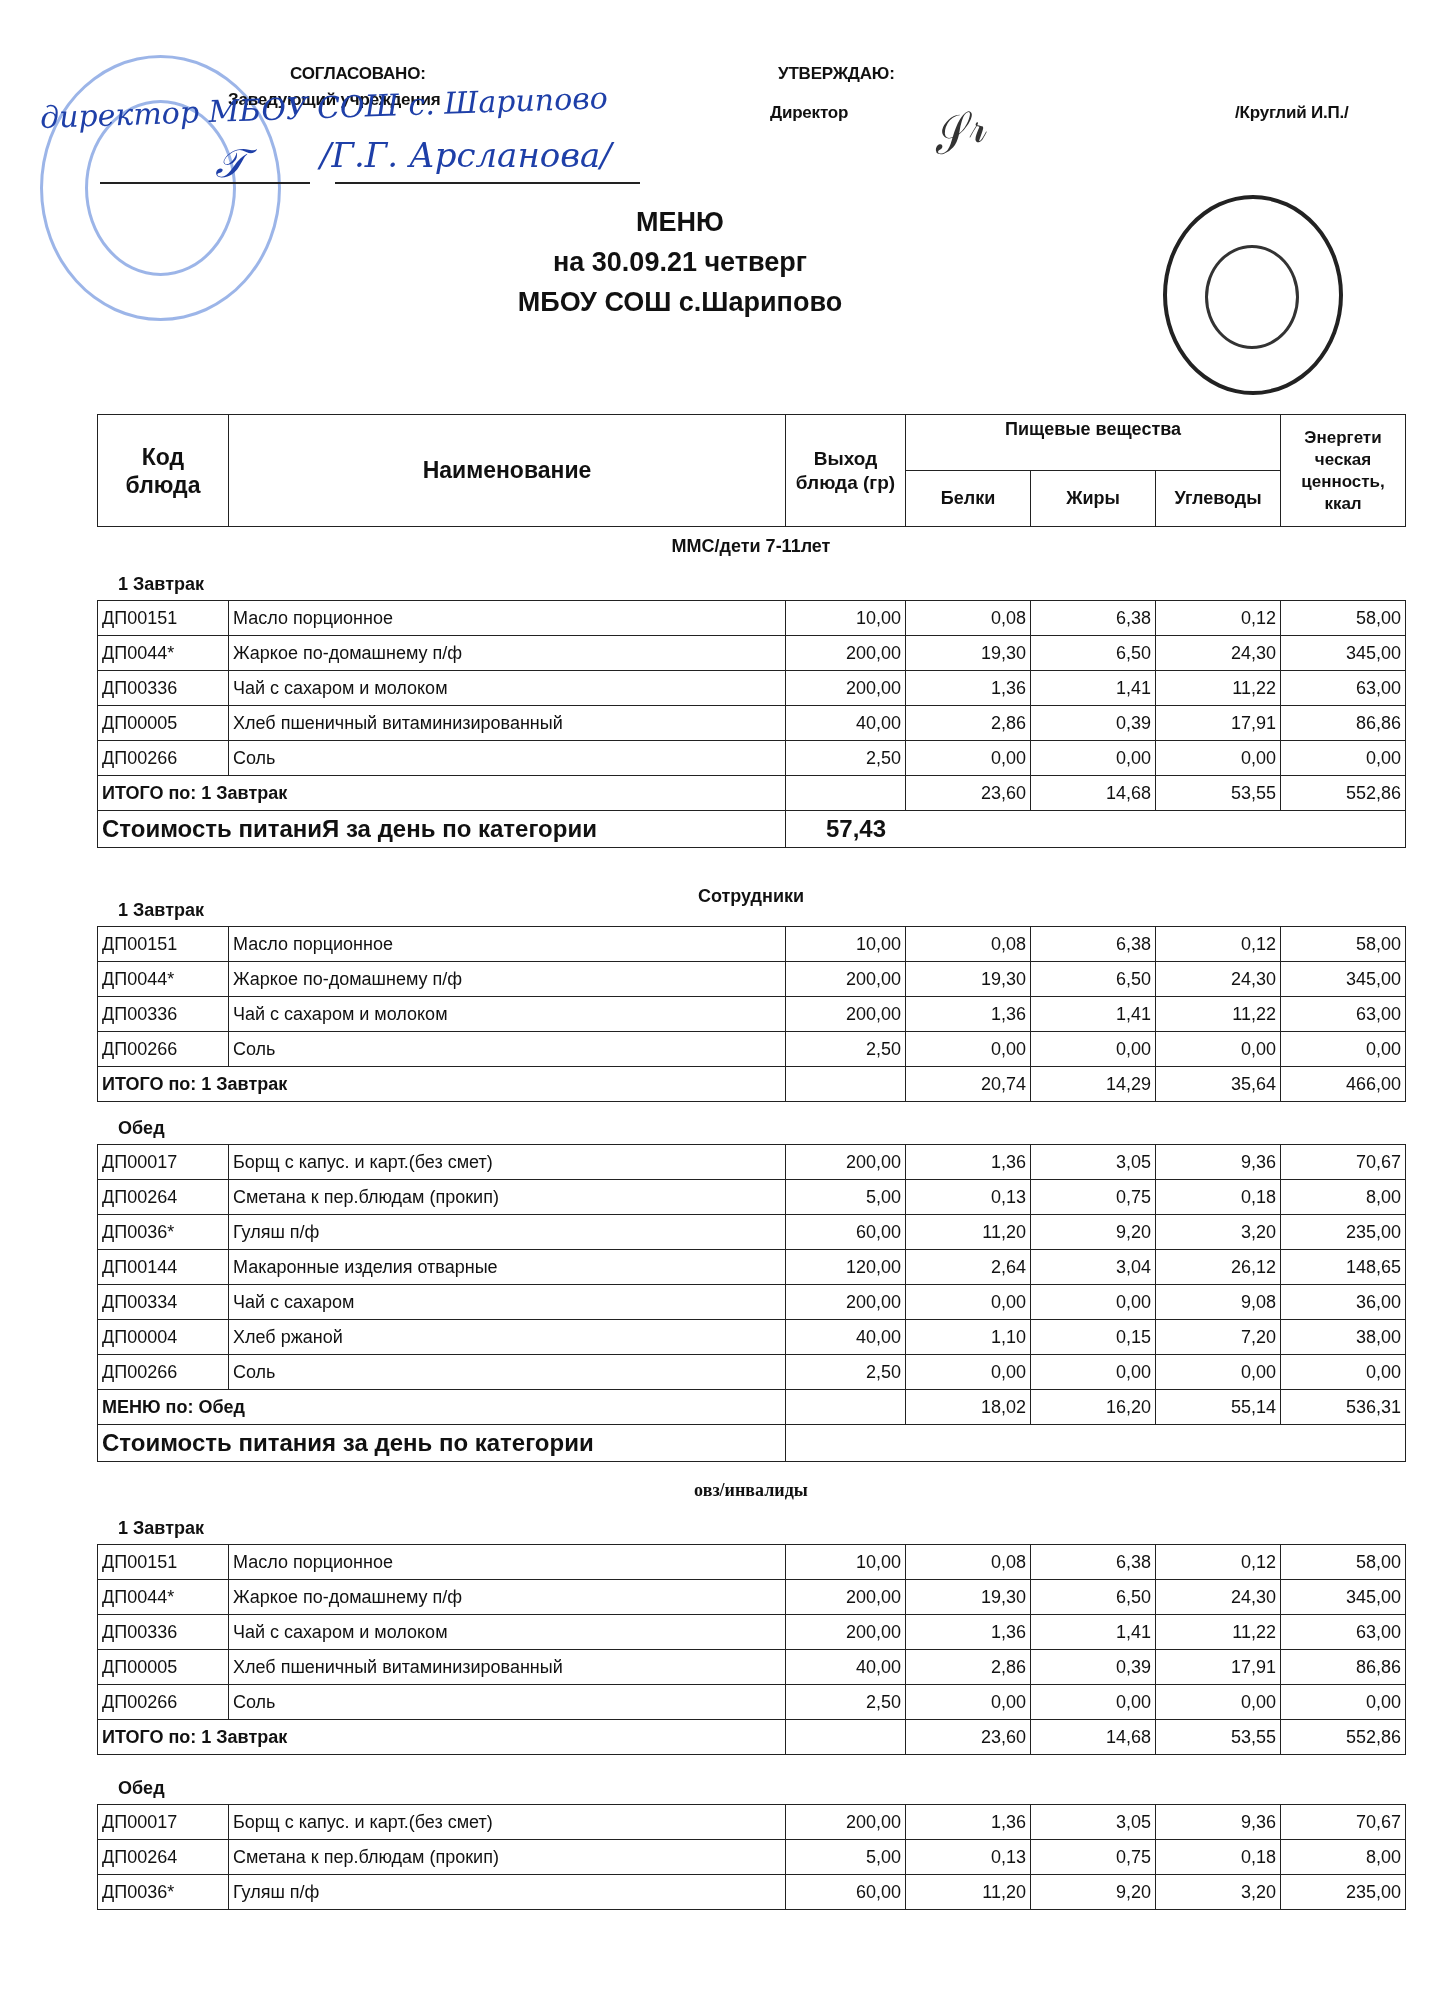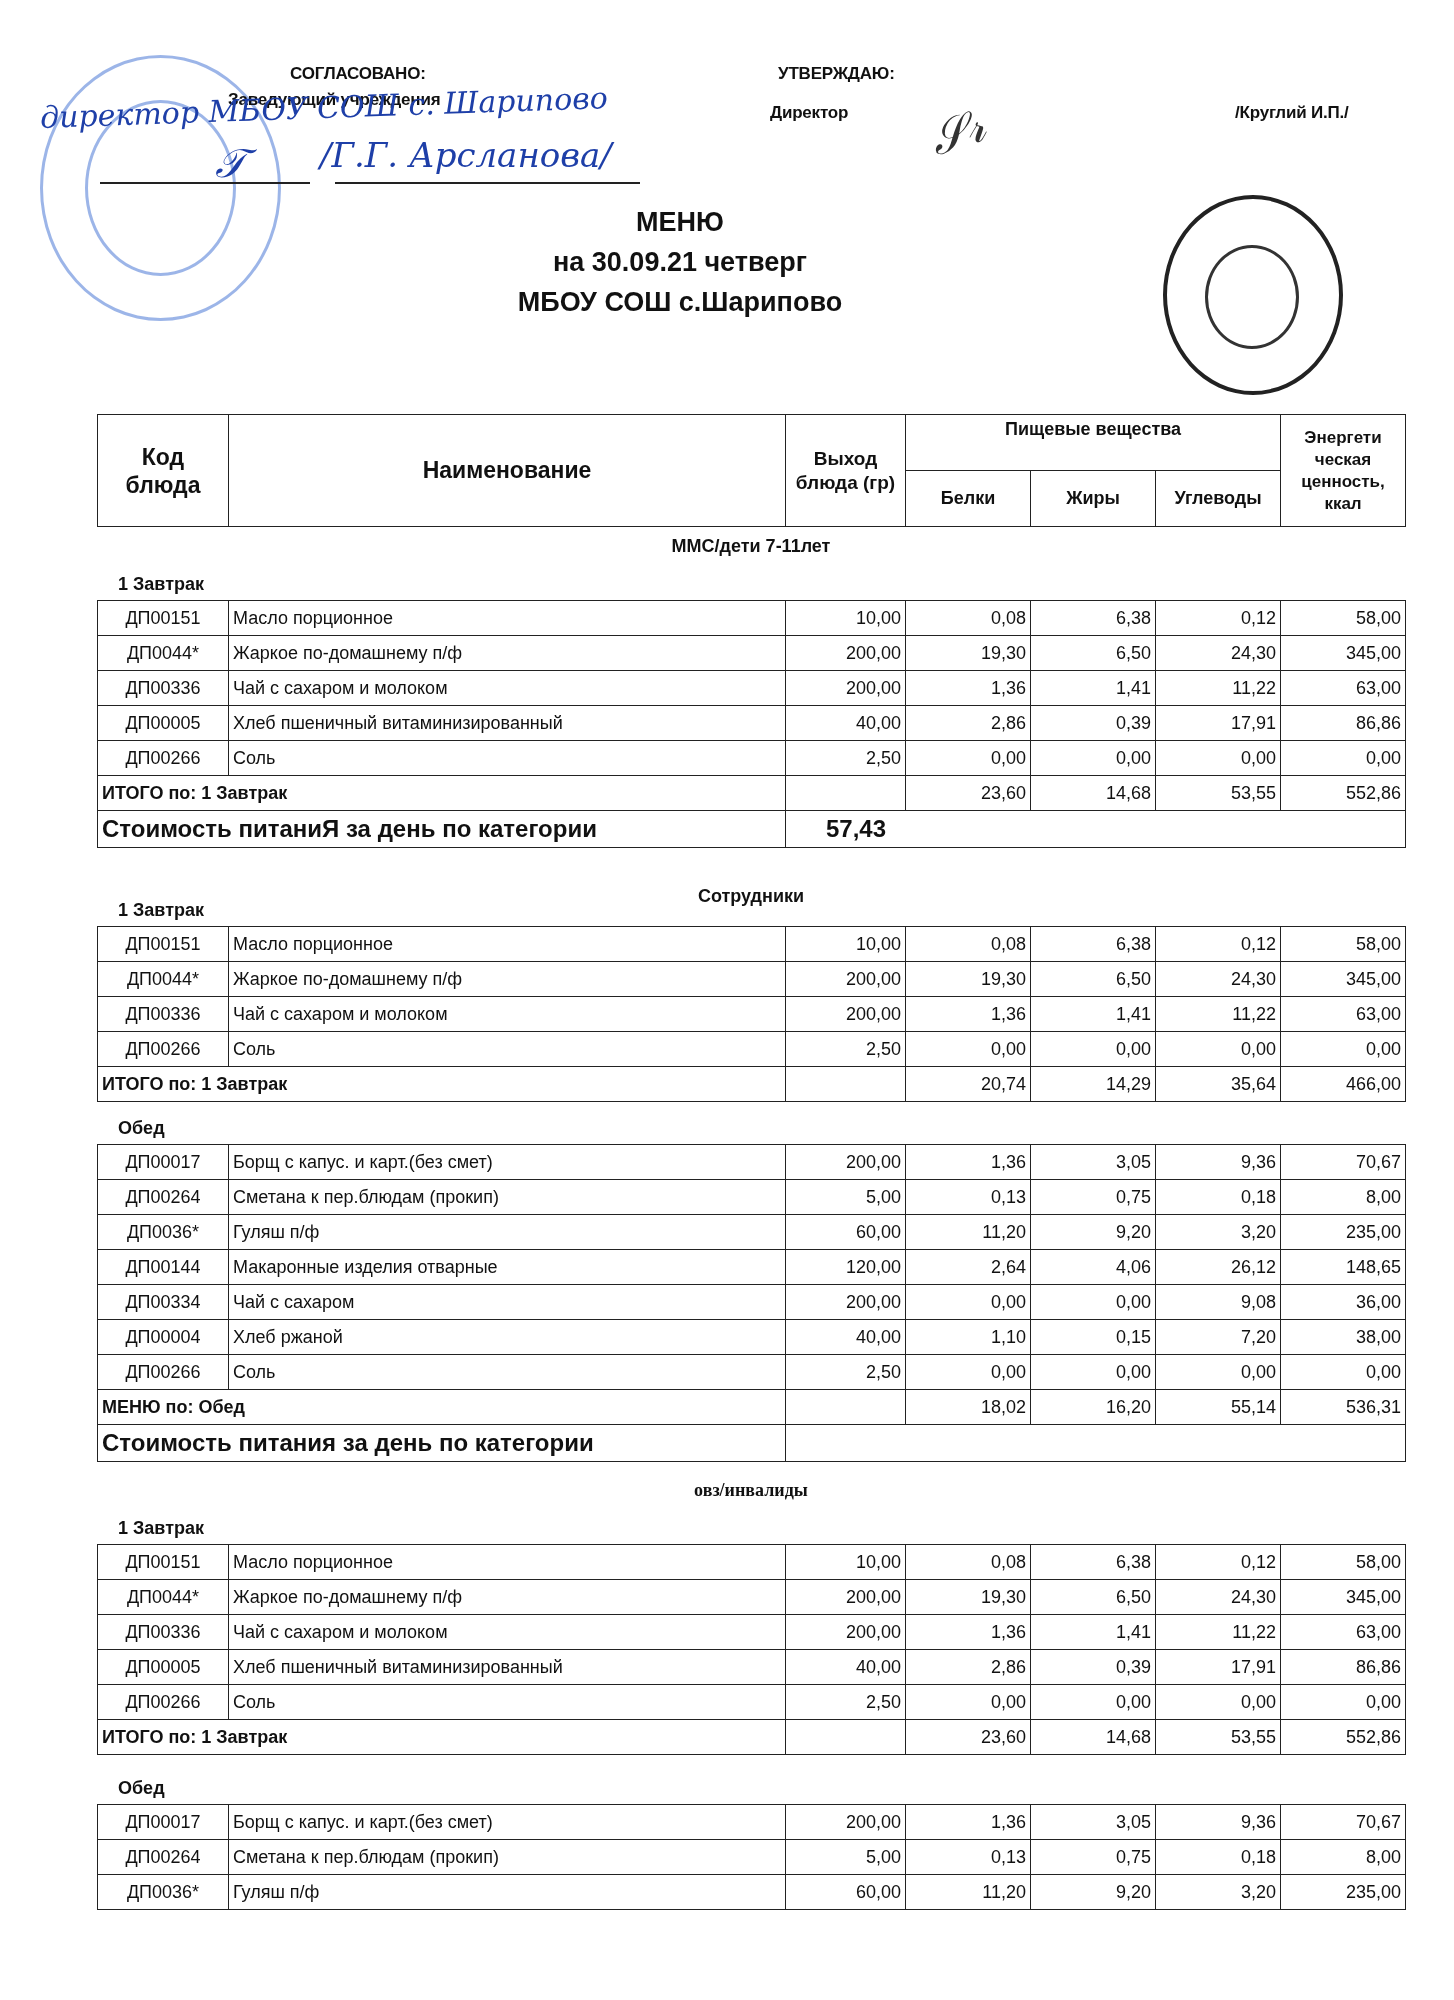--- a/index.html
+++ b/index.html
@@ -11,21 +11,21 @@
   .hdr-label { font-weight: bold; font-size: 17px; letter-spacing: -0.2px; }
   .title { font-weight: bold; font-size: 27px; text-align: center; width: 600px; left: 380px; line-height: 40px; }
   .handwriting { font-family: "DejaVu Serif", serif; font-style: italic; color: #1e3fa8; font-size: 32px; }
   .stamp-blue { border-radius: 50%; border: 3px solid #4a78d6; opacity: 0.55; }
   .stamp-black { border-radius: 50%; border: 4px solid #222; }
 
   table { border-collapse: collapse; position: absolute; left: 97px; width: 1308px; table-layout: fixed; }
   td, th { border: 1.5px solid #222; padding: 0 4px; font-size: 18px; height: 34px; white-space: nowrap; overflow: hidden; }
   th { font-weight: bold; text-align: center; }
   td.num { text-align: right; }
-  td.code { text-align: center; margin-left: 28px; }
+  td.code { text-align: left; margin-left: 28px; }
   tr.total td { font-weight: bold; }
   tr.cost td { font-weight: bold; font-size: 24px; height: 36px; }
   .section-title { position: absolute; left: 97px; width: 1308px; text-align: center; font-weight: bold; font-size: 18px; }
   .meal-title { position: absolute; left: 118px; font-weight: bold; font-size: 18px; }
 </style>
 </head>
 <body>
 
 <div class="abs stamp-blue" style="left:40px;top:55px;width:235px;height:260px;"></div>
 <div class="abs stamp-blue" style="left:85px;top:100px;width:145px;height:170px;"></div>
@@ -246,21 +246,21 @@
         <td class="num">11,20</td>
         <td class="num">9,20</td>
         <td class="num">3,20</td>
         <td class="num">235,00</td>
       </tr>
   <tr>
         <td class="code">ДП00144</td>
         <td>Макаронные изделия отварные</td>
         <td class="num">120,00</td>
         <td class="num">2,64</td>
-        <td class="num">4,06</td>
+        <td class="num">3,04</td>
         <td class="num">26,12</td>
         <td class="num">148,65</td>
       </tr>
   <tr>
         <td class="code">ДП00334</td>
         <td>Чай с сахаром</td>
         <td class="num">200,00</td>
         <td class="num">0,00</td>
         <td class="num">0,00</td>
         <td class="num">9,08</td>

